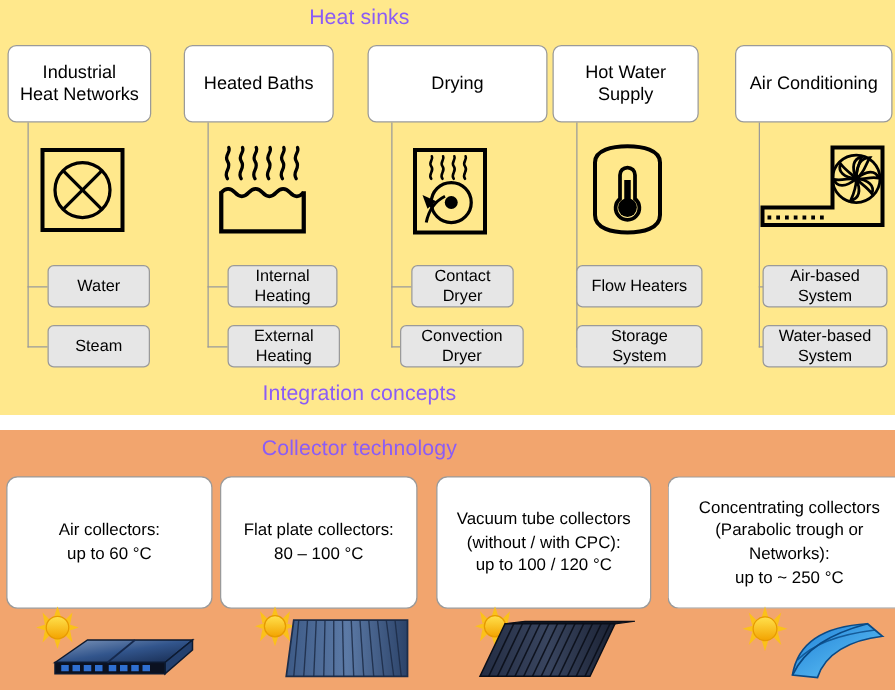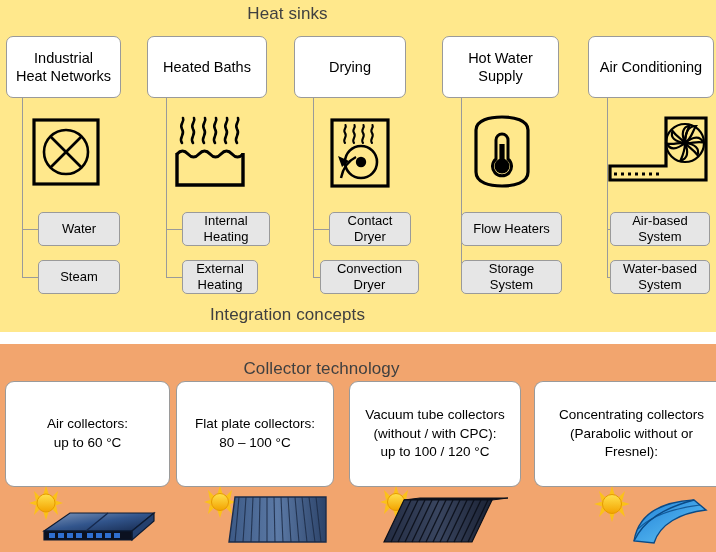--- a/index.html
+++ b/index.html
@@ -19,25 +19,25 @@
     position:absolute;left:0;top:332px;width:716px;height:12px;background:#ffffff;
   }
   .band-collector{
     position:absolute;left:0;top:344px;width:716px;height:208px;
     background:#f2a56e;
   }
 
   
   .sec-title{
     position:absolute;width:575px;text-align:center;
-    font-size:17px;color:#404040;letter-spacing:.1px;
+    font-size:17px;color:#8b5cf6;letter-spacing:.1px;
   }
   #t-heatsinks{top:4px;}
   #t-integration{top:305px;}
-  #t-collector{top:359px;padding-left:34px;}
+  #t-collector{top:349px;}
 
   
   .topcard{
     position:absolute;
     background:#ffffff;
     border:1px solid #9a9a9a;
     border-radius:7px;
     box-sizing:border-box;
     display:flex;align-items:center;justify-content:center;
     text-align:center;
@@ -144,28 +144,28 @@
       <path d="M5 38 L5 70 L71 70 L71 38" fill="none" stroke="#000" stroke-width="3.4"></path>
     </svg>
   </div>
 
   <div class="subbox" style="left:182px;width:88px;top:212px;">
     <div>
       <span>Internal</span><br>
       <span>Heating</span>
     </div>
   </div>
-  <div class="subbox" style="left:182px;width:76px;top:260px;">
+  <div class="subbox" style="left:182px;width:90px;top:260px;">
     <div>
       <span>External</span><br>
       <span>Heating</span>
     </div>
   </div>
 
-  <div class="topcard" style="left:294px;width:112px;">
+  <div class="topcard" style="left:294px;width:144px;">
     <div><span>Drying</span></div>
   </div>
   <div class="trunk" style="left:313px;top:98px;height:180px;"></div>
   <div class="branch" style="left:313px;top:229px;width:16px;"></div>
   <div class="branch" style="left:313px;top:277px;width:16px;"></div>
 
   <div class="iconbox" style="left:329px;top:117px;">
     <svg width="62" height="72" viewBox="0 0 62 72">
       <rect x="3" y="3" width="56" height="66" fill="none" stroke="#000" stroke-width="3.2"></rect>
       <g stroke="#000" stroke-width="2.1" fill="none" stroke-linecap="round">
@@ -273,22 +273,23 @@
   <div class="colcard" style="left:349px;width:172px;">
     <div>
       <span>Vacuum tube collectors</span>
       <span>(without / with CPC):</span>
       <span>up to 100 / 120 °C</span>
     </div>
   </div>
   <div class="colcard" style="left:534px;width:182px;border-right:none;border-radius:9px 0 0 9px;padding-left:18px;">
     <div>
       <span>Concentrating collectors</span>
-      <span>(Parabolic without or</span>
-      <span>Fresnel):</span>
+      <span>(Parabolic trough or</span>
+      <span>Networks):</span>
+      <span>up to ~ 250 °C</span>
     </div>
   </div>
 
   <div class="illus" style="left:24px;bottom:0;">
     <svg width="140" height="62" viewBox="0 0 140 62">
       <defs>
         <linearGradient id="sunA" x1="0" y1="0" x2="0" y2="1">
           <stop offset="0" stop-color="#ffe14d"></stop>
             <stop offset="1" stop-color="#f3a300"></stop>
         </linearGradient>

